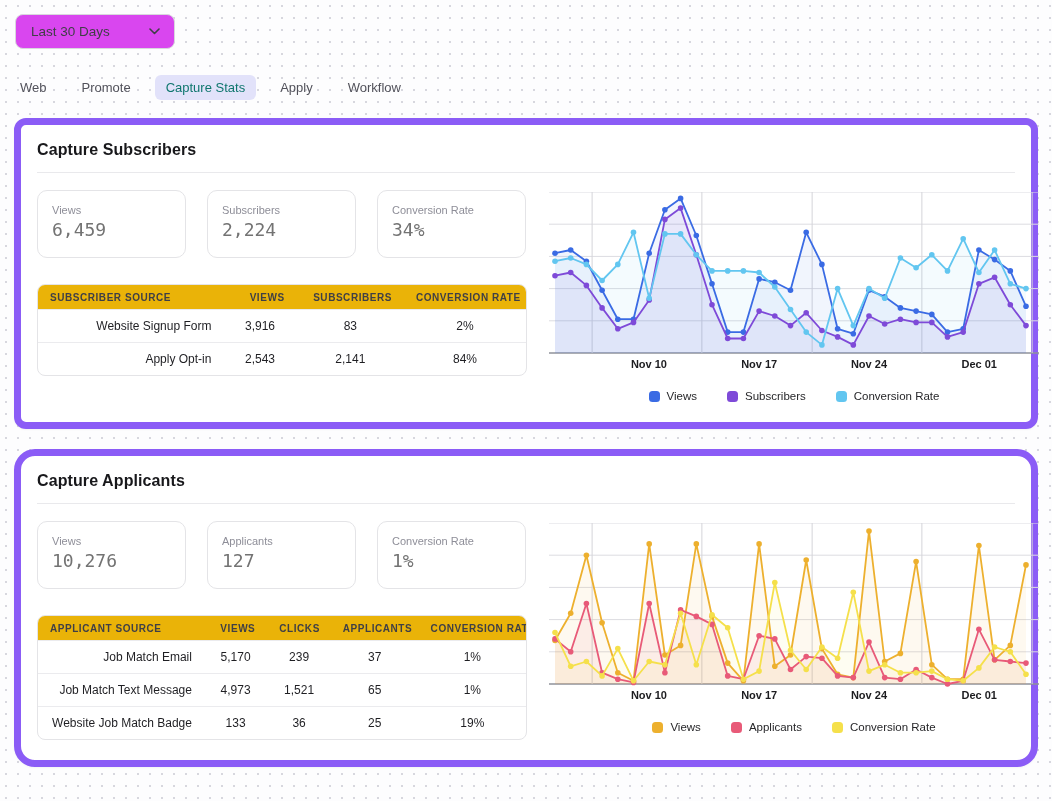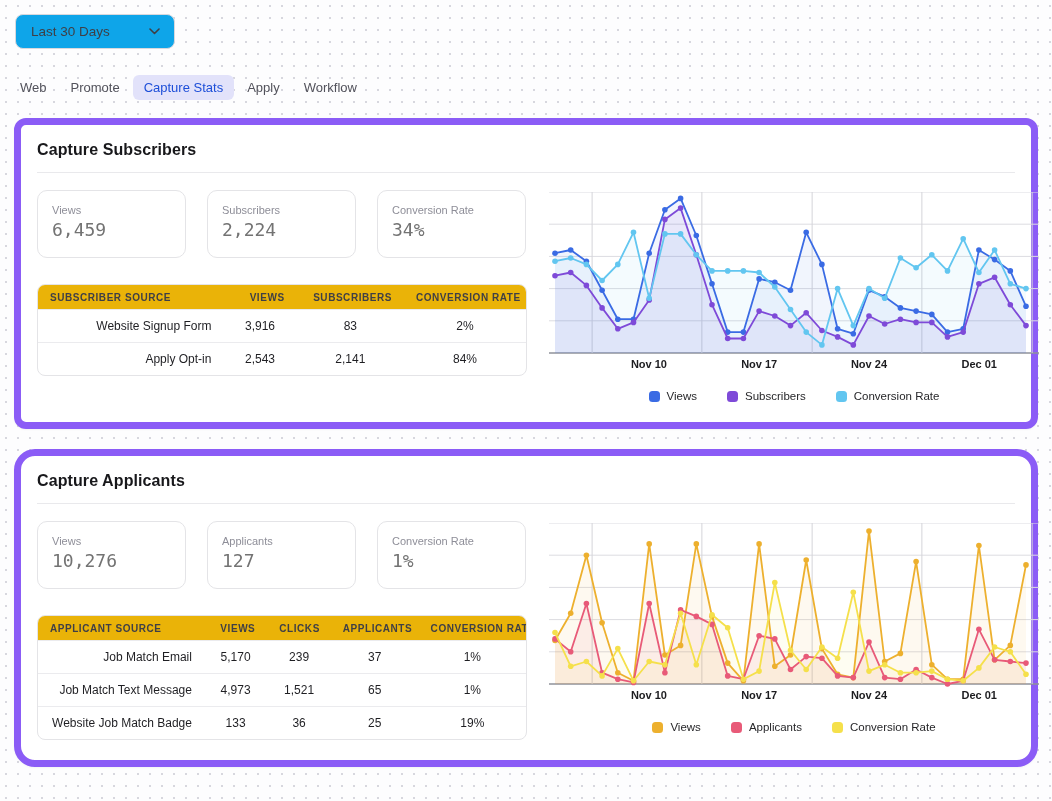--- a/index.html
+++ b/index.html
@@ -12,42 +12,42 @@
     color: #18181b;
     width: 1052px;
     height: 801px;
     overflow: hidden;
   }
   .page { padding: 14px 14px 16px 14px; }
 
   
   .select {
     width: 160px; height: 35px;
-    background: #0ea5e9;
+    background: #d946ef;
     border: 1px solid #d8d8dd;
     border-radius: 8px;
     display: flex; align-items: center; justify-content: space-between;
     padding: 0 14px 0 15px;
     margin-left: 1px;
     font-size: 13.5px; color: #3f3f46;
     cursor: pointer;
   }
   .select svg { flex: 0 0 auto; }
 
   
   .tabs {
-    display: flex; align-items: center; gap: 2px;
+    display: flex; align-items: center; gap: 13px;
     margin-top: 26px; margin-left: -5px;
   }
   .tab {
     font-size: 13px; color: #52525b;
     padding: 5px 11px; border-radius: 6px;
     cursor: pointer; white-space: nowrap;
   }
-  .tab.active { background: #e2e2fa; color: #1d4ed8; }
+  .tab.active { background: #e2e2fa; color: #0f766e; }
 
   
   .card {
     background: #fff;
     border: 7px solid #8b5cf6;
     border-radius: 12px;
     margin-top: 18px;
     padding: 16px 16px 20px 16px;
     box-shadow: 0 1px 2px rgba(0,0,0,0.04);
   }

